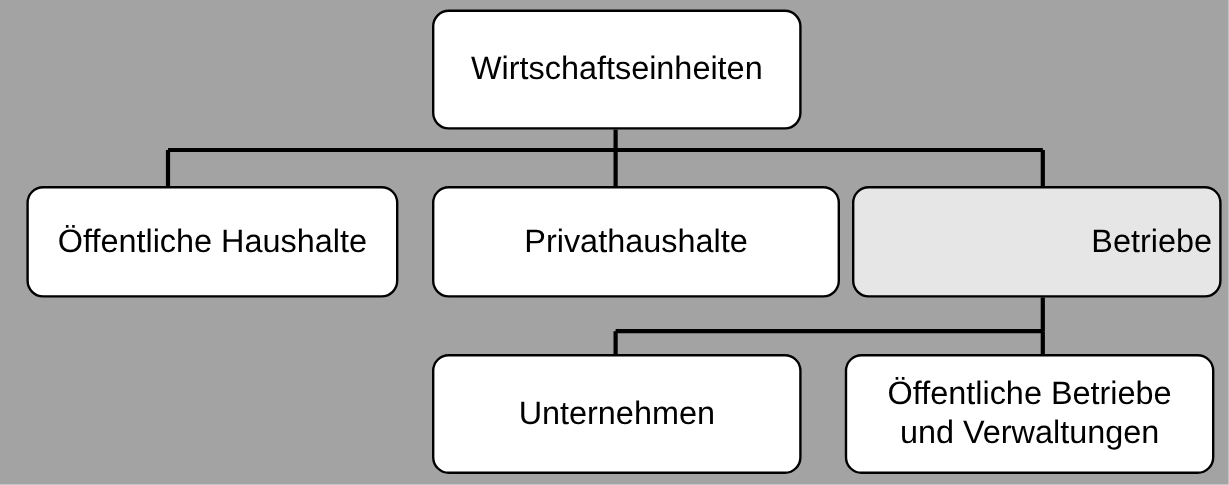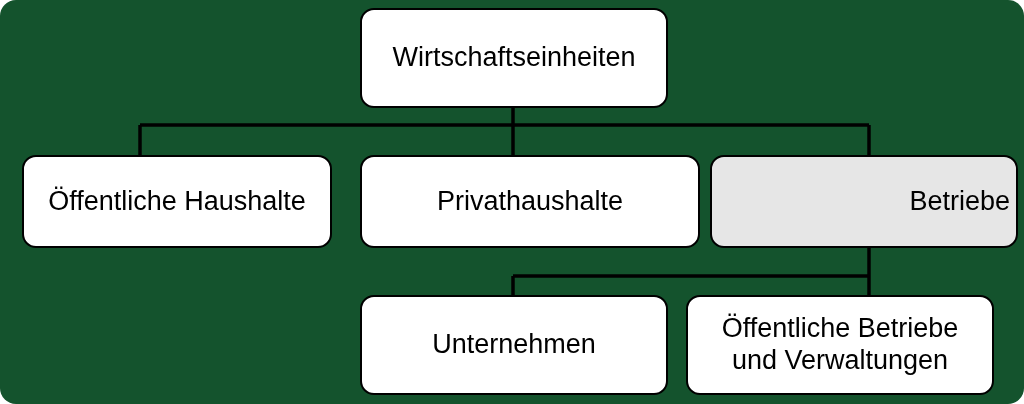--- a/index.html
+++ b/index.html
@@ -7,23 +7,22 @@
     padding: 0;
     background: #ffffff;
   }
   body {
     font-family: "Liberation Sans", sans-serif;
   }
   #diagram-canvas {
     position: relative;
     width: 1024px;
     height: 404px;
-    background: #14532d;
+    background: #a3a3a3;
     overflow: hidden;
-    border-radius: 16px;
   }
   #connector-layer {
     position: absolute;
     left: 0;
     top: 0;
     width: 1024px;
     height: 404px;
   }
   .node {
     position: absolute;
@@ -48,21 +47,21 @@
     background: #e6e6e6;
     justify-content: flex-end;
   }
 
   
   #node-root        { left: 360px; top: 8px;   width: 308px; height: 100px; }
   #node-public-hh   { left: 2px;   top: 155px; width: 310px; height: 93px; margin-left: 20px;  }
   #node-private-hh  { left: 360px; top: 155px; width: 340px; height: 93px;  }
   #node-betriebe    { left: 710px; top: 155px; width: 308px; height: 93px;  }
   #node-unternehmen { left: 360px; top: 295px; width: 308px; height: 100px; }
-  #node-public-ent  { left: 686px; top: 295px; width: 308px; height: 100px; }
+  #node-public-ent  { left: 704px; top: 295px; width: 308px; height: 100px; }
 </style>
 </head>
 <body>
 
 <div id="diagram-canvas">
 
   <svg id="connector-layer" viewBox="0 0 1024 404" xmlns="http://www.w3.org/2000/svg">
     <g stroke="#000000" stroke-width="3.5" fill="none" stroke-linecap="butt">
 
       <path d="M 513 108 L 513 125"></path>

